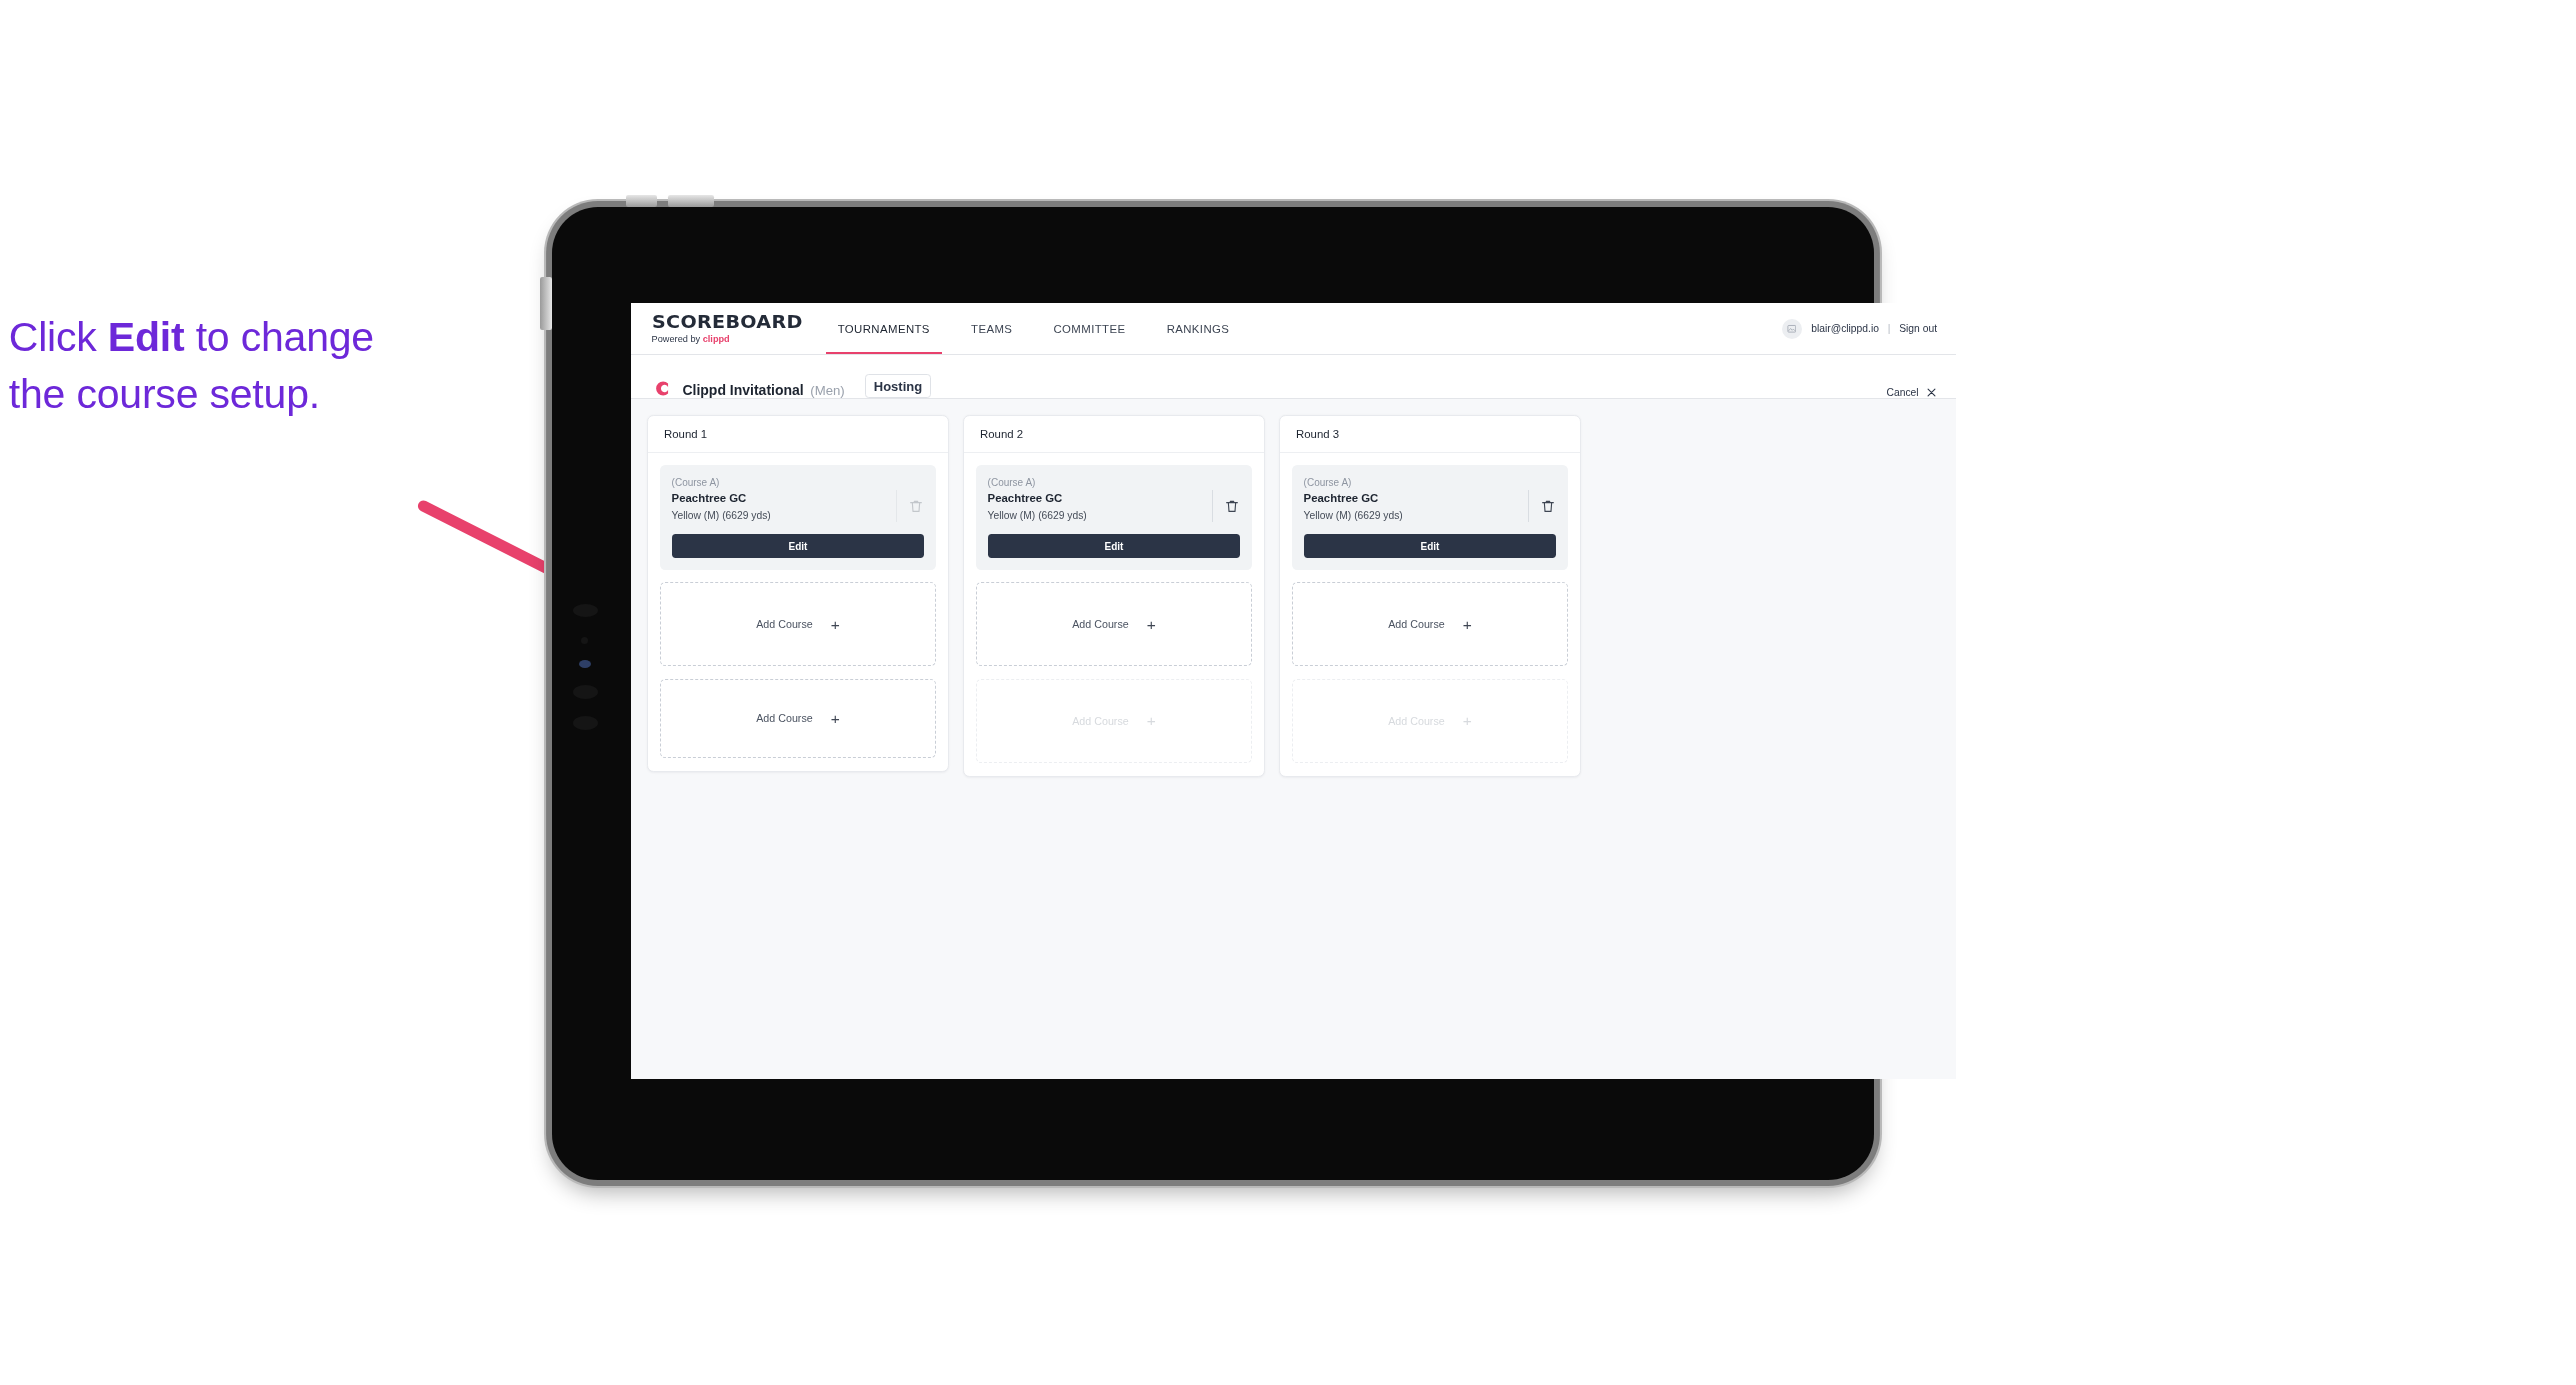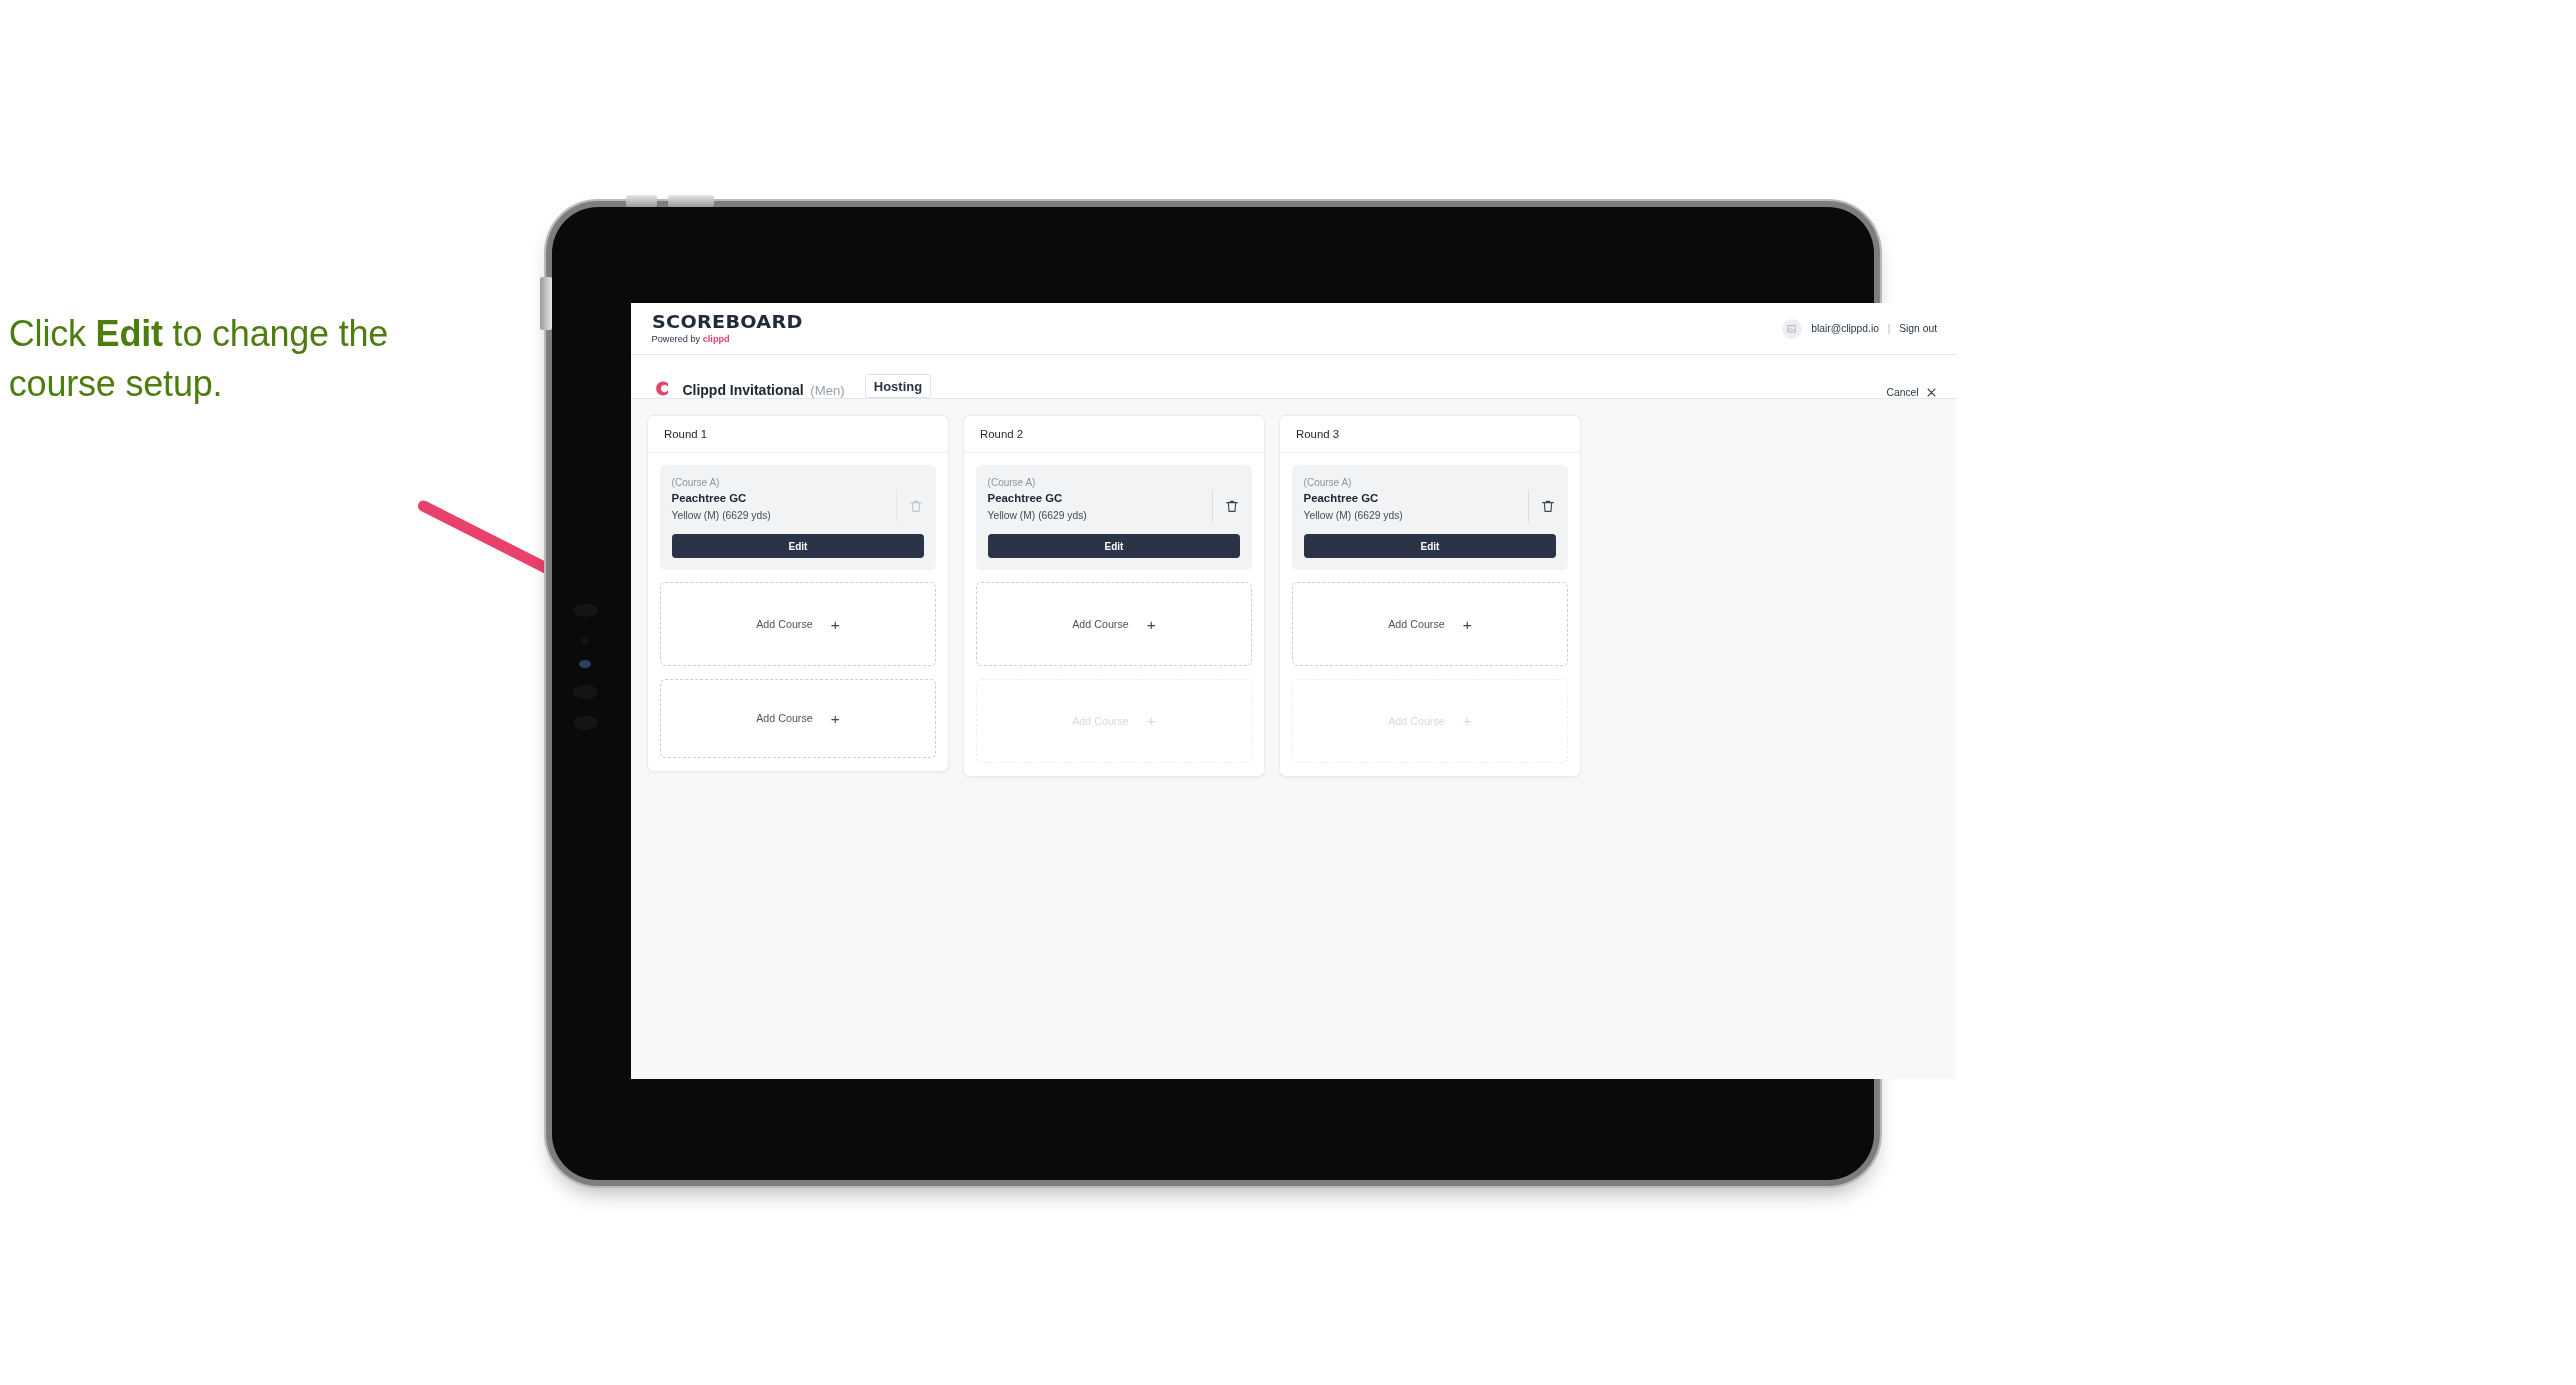--- a/index.html
+++ b/index.html
@@ -10,23 +10,23 @@
     position:relative;
     overflow:hidden;
     -webkit-font-smoothing:antialiased;
   }
 
   
   #annotation{
     position:absolute;
     left:8.8px;top:309px;
     width:383px;
-    font-size:36px;
+    font-size:41px;
     line-height:1.38;
-    color:#4d7c0f;
+    color:#6d28d9;
     letter-spacing:-0.2px;
   }
   #annotation .b{font-weight:bold;}
 
   #arrow-svg{
     position:absolute;
     left:383px;top:456px;
     width:294px;height:169px;
     pointer-events:none;
   }
@@ -244,20 +244,26 @@
   <div class="bezel-dot" id="dot5"></div>
 
   <div id="screen">
 
     <div id="topnav">
       <div id="logo-block">
         <div id="logo-word">SCOREBOARD</div>
         <div id="logo-sub"><span>Powered by </span><span class="clippd">clippd</span></div>
       </div>
 
+      <div id="mainnav">
+        <div class="navitem active">TOURNAMENTS</div>
+        <div class="navitem">TEAMS</div>
+        <div class="navitem">COMMITTEE</div>
+        <div class="navitem">RANKINGS</div>
+      </div>
 
       <div id="nav-right">
         <div id="avatar">
           <svg width="9.6" height="9.6" viewBox="0 0 16 16">
             <rect x="1.5" y="2.5" width="13" height="11" rx="1.3" fill="none" stroke="#9aa1ac" stroke-width="1.3"></rect>
             <path d="M2.5 11.5 L6 7.5 L8.6 10.5 L10.6 8.5 L13.5 11.5" fill="none" stroke="#9aa1ac" stroke-width="1.2"></path>
           </svg>
         </div>
         <span id="nav-email">blair@clippd.io</span>
         <span id="nav-sep">|</span>

